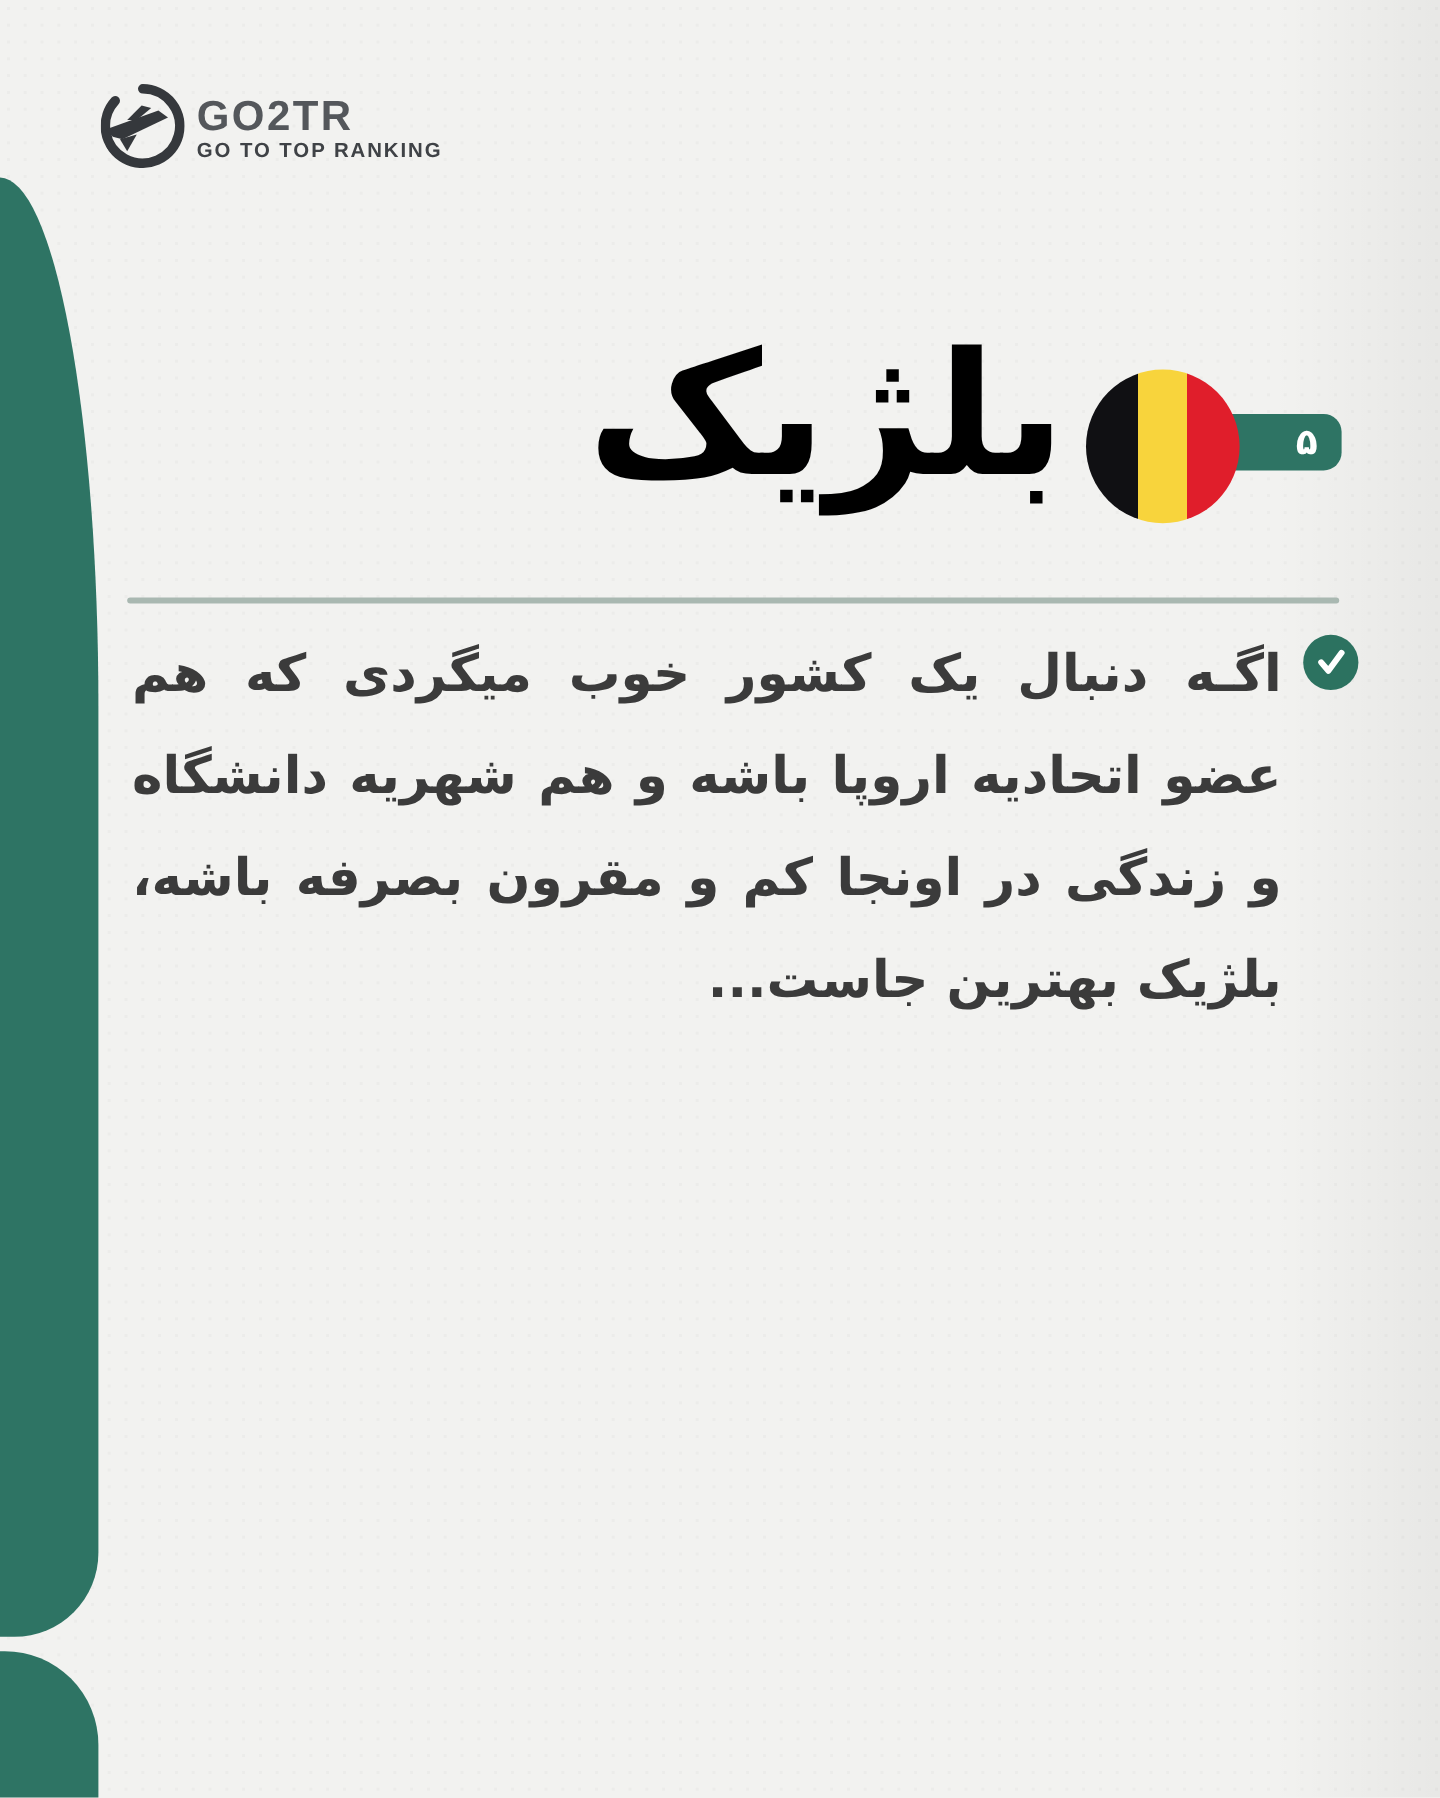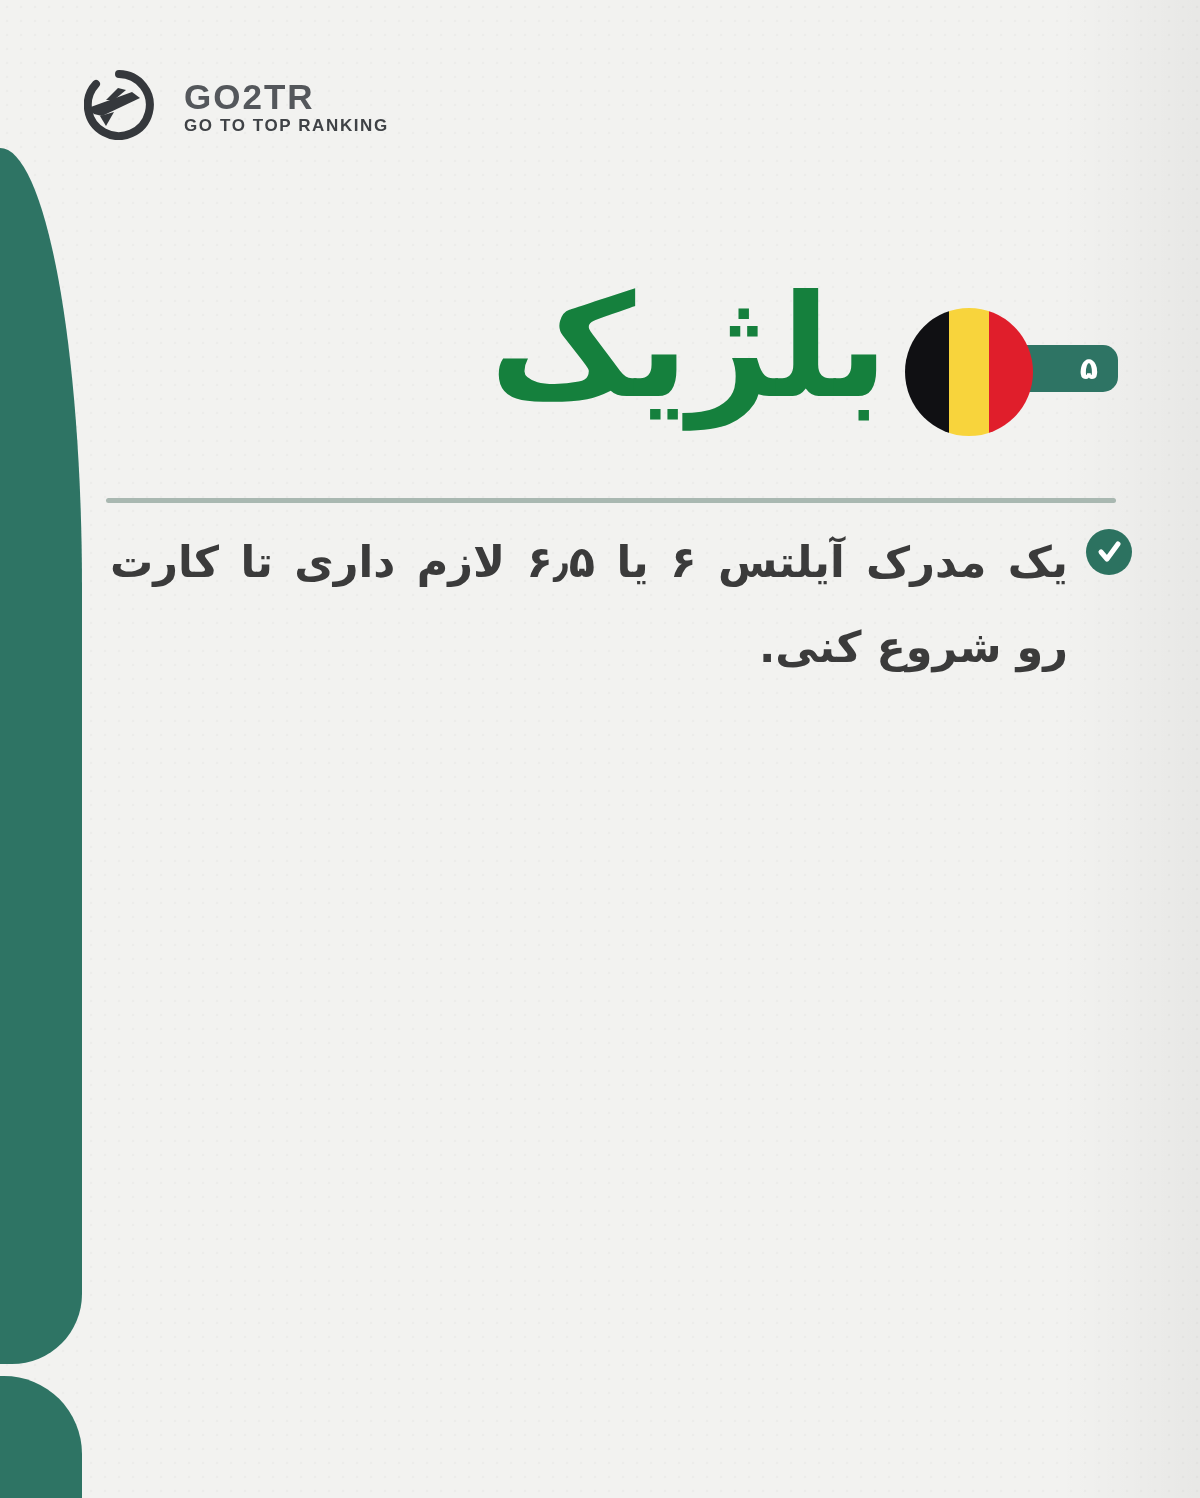--- a/index.html
+++ b/index.html
@@ -28,21 +28,21 @@
     border-radius:0 82px 70px 0 / 0 440px 70px 0;
   }
   .green-shape-bottom {
     position:absolute; left:0; top:1376px;
     width:82px; height:130px;
     background:#2e7464;
     border-top-right-radius:78px 78px;
   }
 
   
-  .logo { position:absolute; left:84px; top:70px; display:flex; align-items:center;gap:20px; }
+  .logo { position:absolute; left:84px; top:70px; display:flex; align-items:center; }
   .logo-icon { width:70px; height:70px; }
   .logo-text { margin-left:10px; font-family:"Liberation Sans", sans-serif; }
   .logo-name {
     font-size:35px; font-weight:600; letter-spacing:2px;
     color:#54575b; line-height:36px;
   }
   .logo-tagline {
     font-size:17px; font-weight:bold; letter-spacing:1.6px;
     color:#3f4246; margin-top:1px;
   }
@@ -62,21 +62,21 @@
     position:absolute; left:905px; top:308px;
     width:128px; height:128px; border-radius:50%;
     background:linear-gradient(90deg,
       #101013 0%, #101013 34%,
       #f8d43c 34%, #f8d43c 66%,
       #e01e2b 66%, #e01e2b 100%);
     z-index:2;
   }
   .page-title {
     position:absolute; right:312px; top:262px;
-    font-size:142px; font-weight:bold; color:#15803d;
+    font-size:142px; font-weight:bold; color:#000000;
     direction:rtl; line-height:1.2;
     letter-spacing:-2px;
   }
 
   
   .divider {
     position:absolute; left:106px; top:498px;
     width:1010px; height:5px;
     background:#a9b8b1; border-radius:3px;
   }
@@ -127,24 +127,24 @@
 <div class="badge-pill">
   <span>۵</span>
 </div>
 <div class="flag-circle"></div>
 <div class="page-title">بلژیک</div>
 
 <div class="divider"></div>
 
 <div class="bullets">
 
-
-
   <div class="bullet">
     <span class="check-circle">
       <svg width="30" height="30" viewBox="0 0 30 30">
         <polyline points="7,15 13,22 24,7" fill="none" stroke="#ffffff" stroke-width="5" stroke-linecap="round" stroke-linejoin="round"></polyline>
       </svg>
     </span>
-    <p class="bullet-text">یک مدرک آیلتس ۶ یا ۶٫۵ لازم داری تا کارت رو شروع کنی.</p>
+    <p class="bullet-text">اگـه دنبال یک کشور خوب میگردی که هم عضو اتحادیه اروپا باشه و هم شهریه دانشگاه و زندگی در اونجا کم و مقرون بصرفه باشه، بلژیک بهترین جاست...</p>
   </div>
+
+
 
 </div>
 
 </body></html>

